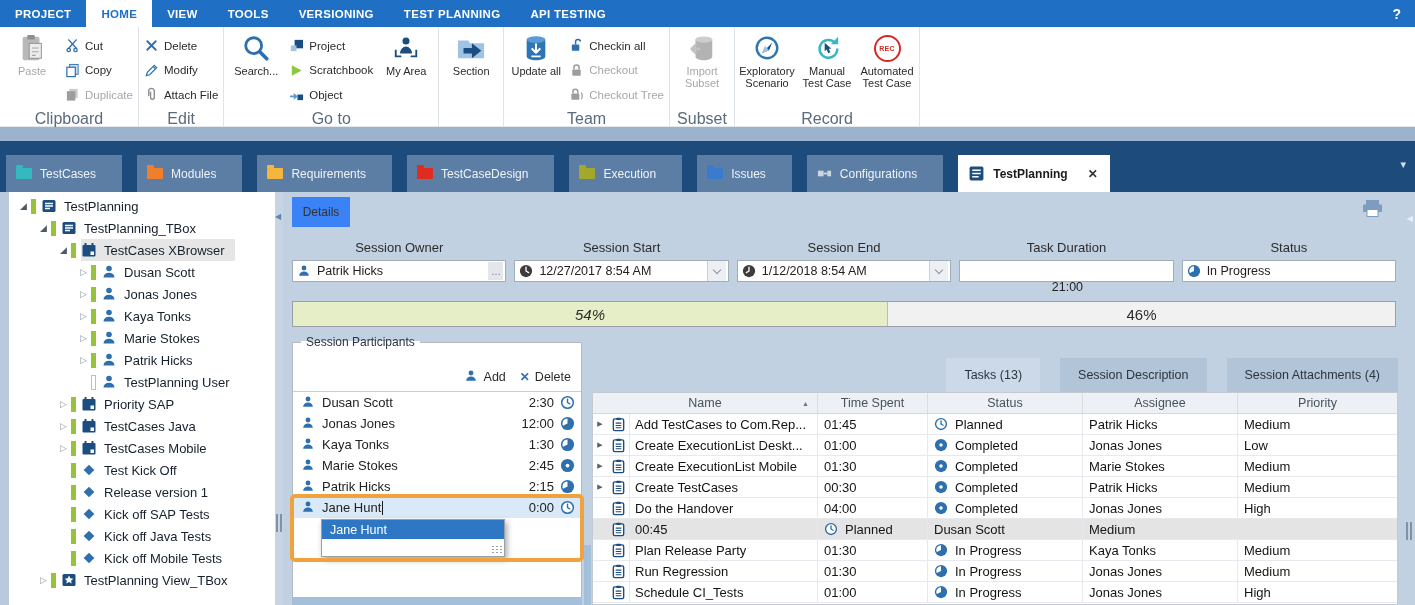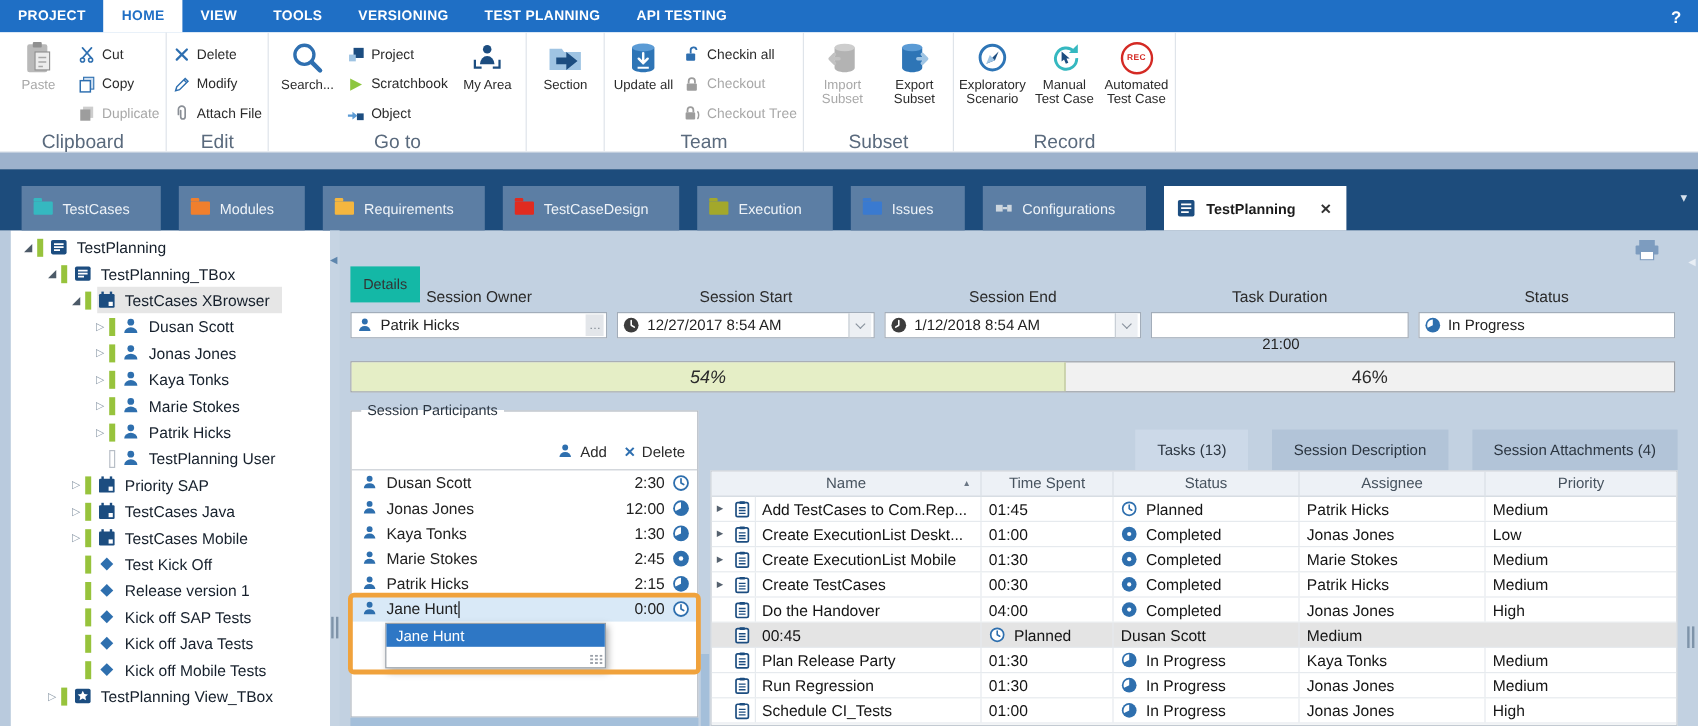--- a/index.html
+++ b/index.html
@@ -25,21 +25,21 @@
   .smallbtn{display:flex;align-items:center;gap:5px;font-size:11.5px;color:#2b2b2b;height:20px;white-space:nowrap;}
   .smallbtn.disabled{color:#a8a8a8;}
   .bicon{width:30px;height:30px;display:flex;align-items:center;justify-content:center;}
   .sicon{width:15px;height:15px;display:inline-flex;flex:none;}
   .rec-ring{width:27px;height:27px;border:2.5px solid #d42a24;border-radius:50%;display:flex;align-items:center;justify-content:center;}
   .rec-txt{font-size:7px;font-weight:bold;color:#d42a24;letter-spacing:.3px;}
   .rfill{flex:1;}
 
   
   .strip{height:14px;background:#9db2cc;}
-  .tabstrip{height:51px;background:#1d4c7c;display:flex;align-items:flex-end;padding-left:18px;position:relative;}
+  .tabstrip{height:51px;background:#1d4c7c;display:flex;align-items:flex-end;padding-left:6px;position:relative;}
   .tab{height:37px;background:#5c7ea4;color:#eef3f8;font-size:12px;display:flex;align-items:center;gap:8px;padding:0 26px 0 10px;margin-right:15px;cursor:default;}
   .tab.active{background:#fff;color:#1b1b1b;font-weight:bold;padding-right:12px;}
   .folder{width:16px;height:11px;border-radius:1px;position:relative;background:var(--fc);flex:none;}
   .folder::before{content:"";position:absolute;top:-3px;left:0;width:7px;height:3px;background:inherit;border-radius:1px 1px 0 0;}
   .tabclose{margin-left:12px;font-size:12px;color:#333;font-weight:bold;}
   .tabcaret{position:absolute;right:9px;top:17px;color:#d6e1ec;font-size:11px;}
 
   
   .content{display:flex;height:413px;background:#c2d1e1;}
   .leftrail{width:9px;background:#b9cadd;}
@@ -53,21 +53,21 @@
   .cbar{width:5px;height:15px;background:#97c33c;margin:0 5px 0 1px;flex:none;}
   .cbar.white{background:#fff;border:1px solid #b8bfc7;}
   .ticon{width:17px;height:16px;flex:none;margin-right:6px;}
   .splitter{width:8px;background:#c6d4e3;position:relative;}
   .coll{position:absolute;top:20px;left:0;font-size:8px;color:#5e86ad;}
   .grips{position:absolute;top:322px;left:1px;display:flex;gap:2px;}
   .grips i{width:2px;height:18px;background:#7e93a9;}
 
   
   .main{flex:1;position:relative;font-size:13px;color:#222;}
-  .dtab{position:absolute;left:9px;top:5px;width:58px;height:30px;background:#14b8a6;display:flex;align-items:center;justify-content:center;font-size:12px;color:#333;margin-top:25px;}
+  .dtab{position:absolute;left:9px;top:5px;width:58px;height:30px;background:#3b82f6;display:flex;align-items:center;justify-content:center;font-size:12px;color:#333;}
   .printer{position:absolute;right:32px;top:8px;}
   .mcoll{position:absolute;right:2px;top:22px;font-size:8px;color:#e8eef5;}
   .fields{position:absolute;left:9px;right:19px;top:48px;display:flex;gap:8px;}
   .fcol{flex:1;display:flex;flex-direction:column;}
   .flabel{text-align:center;font-size:13px;color:#2b2b2b;height:20px;}
   .fbox{height:22px;background:#fff;border:1px solid #a2adba;display:flex;align-items:center;padding:0 2px 0 4px;gap:5px;font-size:12.5px;}
   .fval{flex:1;white-space:nowrap;overflow:hidden;}
   .fval.centered{text-align:center;margin-top:32px;}
   .fellipsis{width:15px;height:18px;background:#e3e6ea;color:#7c848d;font-size:10px;display:flex;align-items:center;justify-content:center;}
   .fdrop{width:19px;height:20px;background:#eceff3;border-left:1px solid #c9cfd6;display:flex;align-items:center;justify-content:center;}
@@ -330,30 +330,20 @@
       <div class="bigbtn disabled">
         <span class="bicon">
             <svg width="28" height="28" viewBox="0 0 30 30">
               <path d="M8 6v18c0 2.2 4 4 9 4s9-1.8 9-4V6" fill="#b3b3b3"></path>
               <ellipse cx="17" cy="6" rx="9" ry="3.4" fill="#cdcdcd"></ellipse>
               <path d="M12 16H4m0 0l4-4m-4 4l4 4" stroke="#c2c2c2" stroke-width="3" fill="none" stroke-linecap="round"></path>
             </svg>
           </span>
         <span class="blabel">Import Subset</span>
       </div>
-      <div class="bigbtn">
-        <span class="bicon">
-            <svg width="28" height="28" viewBox="0 0 30 30">
-              <path d="M4 6v18c0 2.2 4 4 9 4s9-1.8 9-4V6" fill="#2e75b6"></path>
-              <ellipse cx="13" cy="6" rx="9" ry="3.4" fill="#5b9bd5"></ellipse>
-              <path d="M18 16h8m0 0l-4-4m4 4l-4 4" stroke="#9fc4e3" stroke-width="3" fill="none" stroke-linecap="round"></path>
-            </svg>
-          </span>
-        <span class="blabel">Export Subset</span>
-      </div>
     </div>
     <div class="rlabel">Subset</div>
   </div>
 
   <div class="rgroup">
     <div class="rbody">
       <div class="bigbtn">
         <span class="bicon">
             <svg width="28" height="28" viewBox="0 0 30 30">
               <circle cx="15" cy="15" r="11" fill="#fff" stroke="#2e75b6" stroke-width="2.6"></circle>

